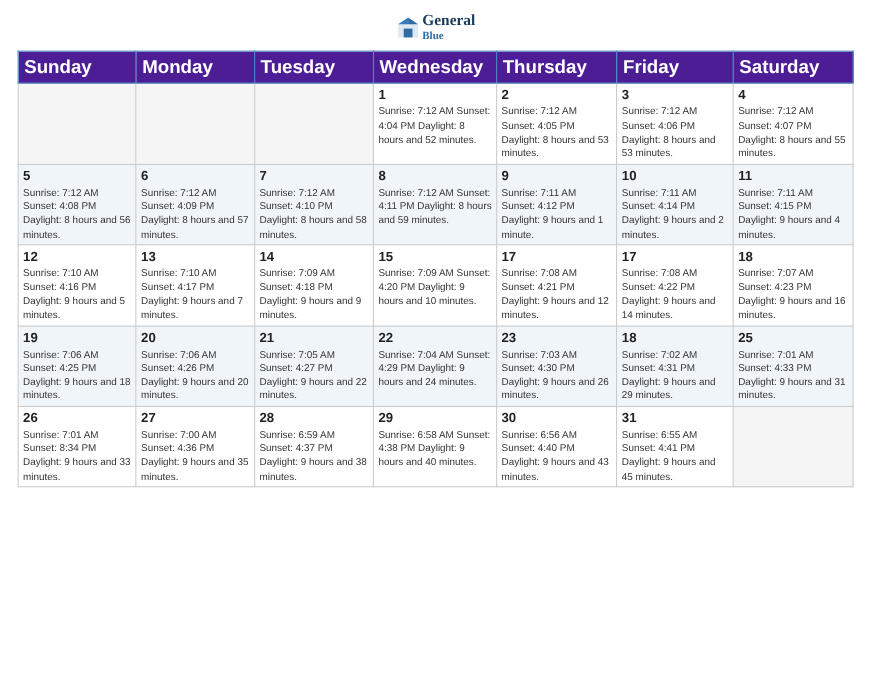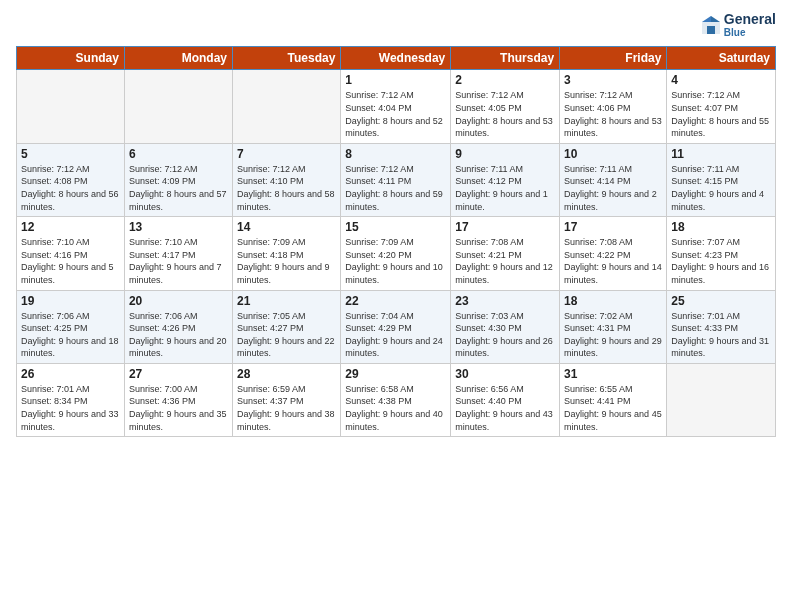--- a/index.html
+++ b/index.html
@@ -10,23 +10,24 @@
       height: 612px;
       overflow: hidden;
     }
     .page {
       width: 792px;
       height: 612px;
       padding: 12px 16px;
     }
     .header {
       display: flex;
-      justify-content: flex-end;
+      justify-content: center;
       align-items: flex-start;
       margin-bottom: 8px;
+      font-family: Liberation Serif, serif;
     }
     .logo {
       display: flex;
       align-items: center;
     }
     .logo-icon {
       width: 22px;
       height: 22px;
       margin-right: 2px;
     }
@@ -41,26 +42,26 @@
     .location {
       font-size: 13px;
       color: #444;
     }
     .calendar {
       width: 100%;
       border-collapse: collapse;
       border: 1px solid #ccc;
     }
     .calendar th {
-      background: #c2410c;
+      background: #4c1d95;
       color: #fff;
-      font-size: 12px;
+      font-size: 17px;
       font-weight: bold;
       padding: 4px 5px;
-      text-align: right;
+      text-align: left;
       border: 1px solid #4a88c0;
     }
     .calendar td {
       vertical-align: top;
       border: 1px solid #ccc;
       padding: 3px 4px;
       width: 113px;
       min-height: 70px;
       font-size: 9.5px;
       color: #333;

